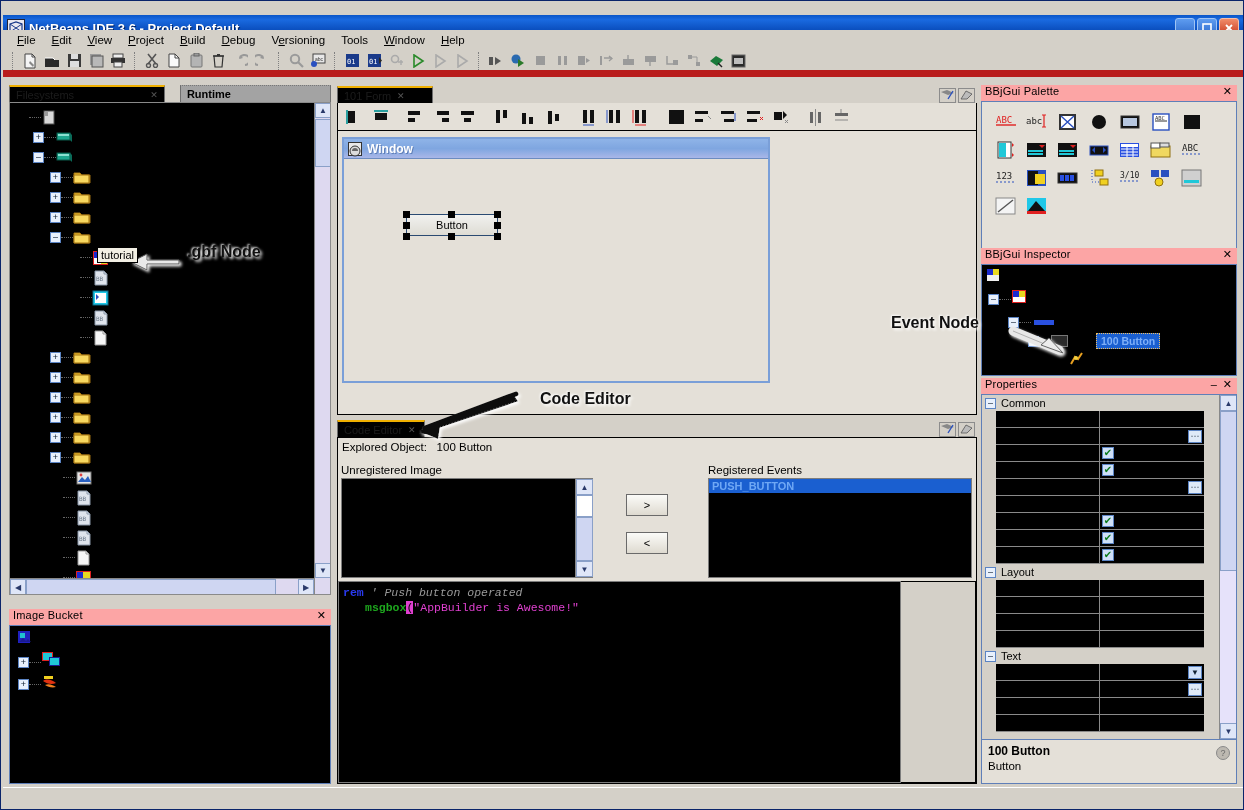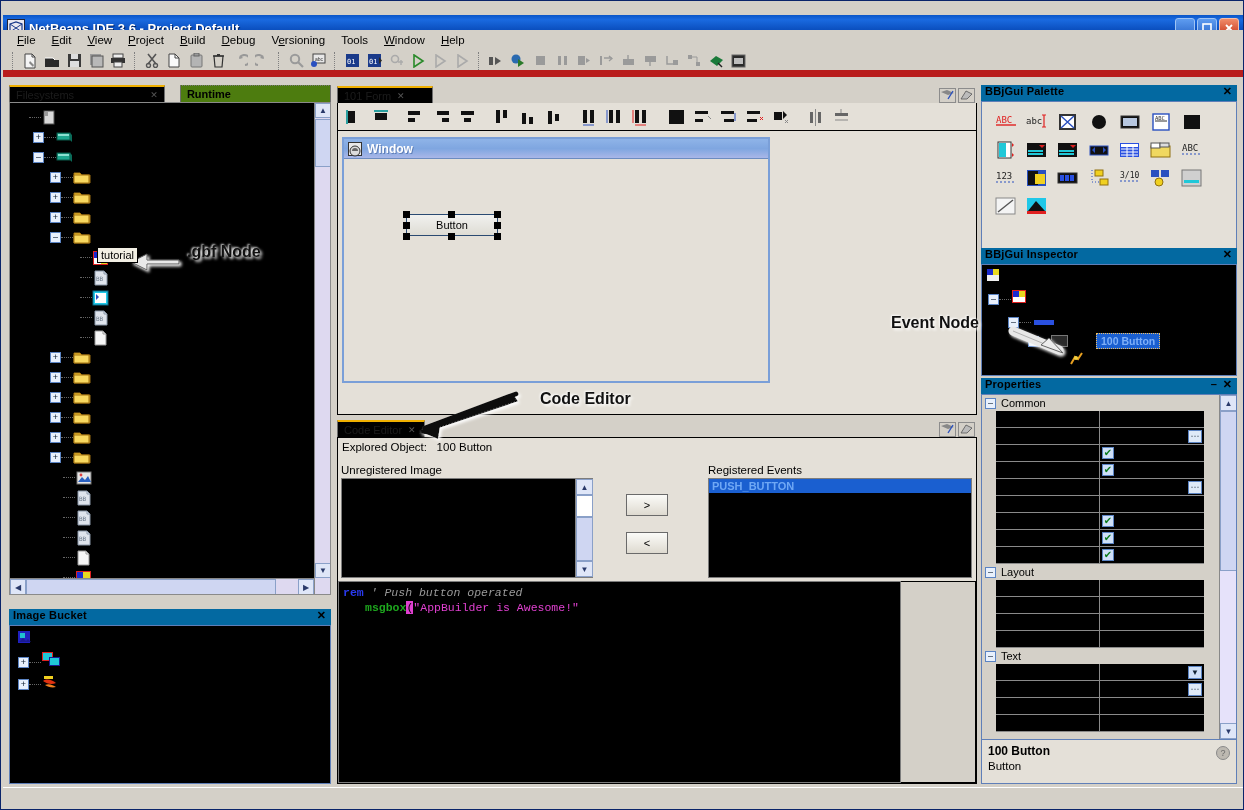--- a/index.html
+++ b/index.html
@@ -63,22 +63,22 @@
   .tbsep { width: 2px; height: 18px; border-left: 1px dotted #808080; margin: 0 5px; }
   .tbi {
     width: 22px; height: 22px; display: flex; align-items: center;
     justify-content: center; font-size: 13px; color: #334; line-height: 1;
   }
   .tbi svg { display: block; }
 
   
   .panel { position: absolute; background: #d4d0c8; }
   .panel-head {
-    height: 16px; background: #0369a1;
-    display: flex; align-items: center; font-size: 11px; font-weight: bold;
+    height: 16px; background: #fca5a5;
+    display: flex; align-items: center; font-size: 11px; font-weight: normal;
     color: #000; padding: 0 2px 4px 4px;
   }
   .panel-head .ptitle { flex: 1; white-space: nowrap; letter-spacing: .2px; }
   .panel-head .pbtn { font-size: 11px; color: #000; padding: 0 3px; line-height: 1; }
   .panel-body { background: #000; border: 1px solid #8a8a8a; overflow: hidden; position: relative; }
 
   
   #explorer { left: 8px; top: 84px; width: 322px; height: 510px; }
   .tabstrip { display: flex; height: 17px; align-items: flex-end; gap: 15px; }
   .tab {
@@ -516,21 +516,21 @@
         </svg>
     </div>
   </div>
 
   <div class="panel" id="explorer">
     <div class="tabstrip">
       <div class="tab" style="width:163px">
         <span>Filesystems</span>
         <span class="xmark" style="margin-left:auto">✕</span>
       </div>
-      <div class="tab inactive" style="width:158px;background:#4d7c0f;border-top:1px dotted #777;color:#000;font-weight:bold">
+      <div class="tab inactive" style="width:158px;background:#a3a3a3;border-top:1px dotted #777;color:#000;font-weight:bold">
         <span>Runtime</span>
       </div>
     </div>
     <div class="panel-body" style="position:absolute;left:0;right:0;top:17px;bottom:0;">
       <div class="tree" id="explorer-tree">
           <div class="trow" style="padding-left: 0px;">
             <div style="width: 13px;"></div>
             <div class="tdots"></div>
             <div class="ico"><svg width="17" height="16" viewBox="0 0 17 16">
                 <rect x="3" y="1" width="10" height="13" fill="#d8d8d8" stroke="#555"></rect>

